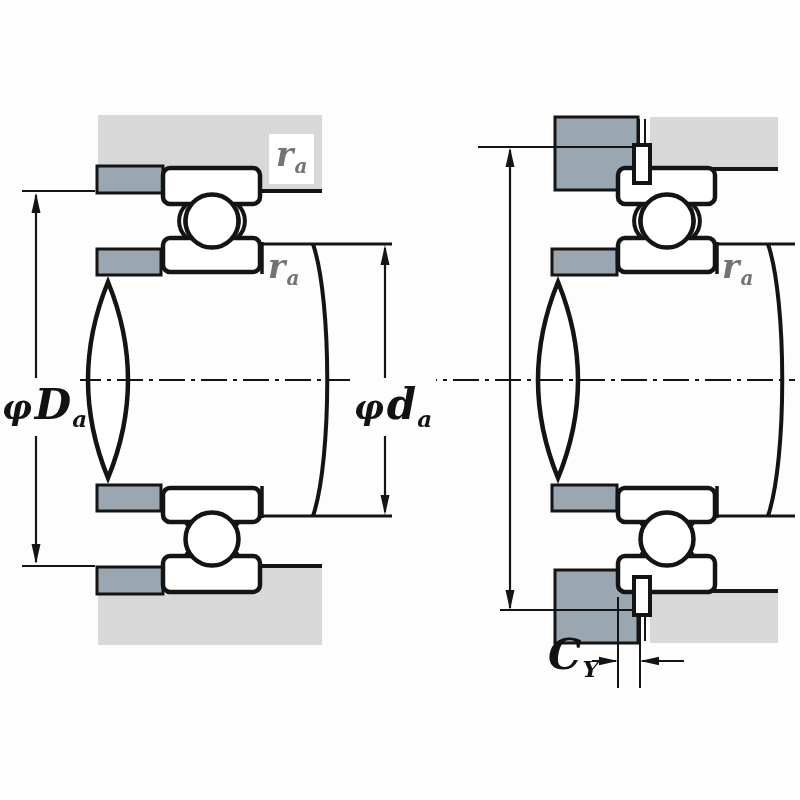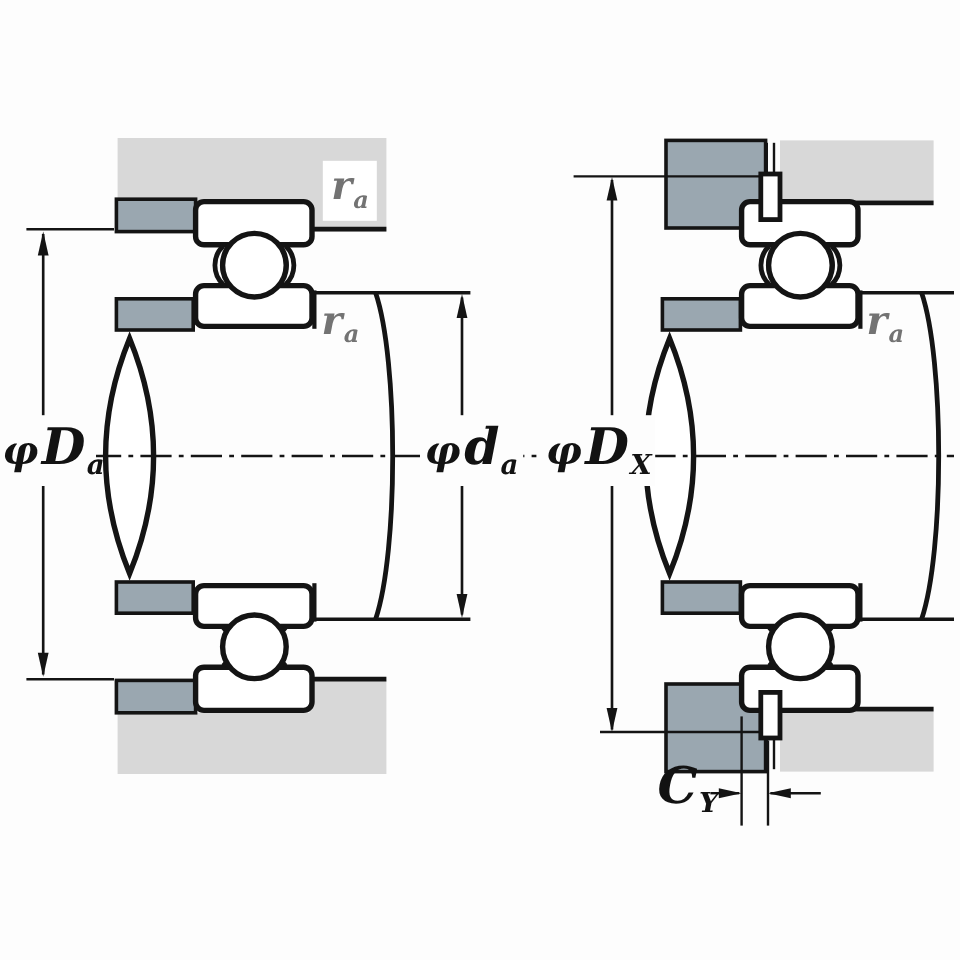--- a/index.html
+++ b/index.html
@@ -6,21 +6,21 @@
   .canvas{
     position:relative;width:800px;height:800px;overflow:hidden;
     background:var(--background,#fdfdfd);
     font-family:"DejaVu Serif", serif;
   }
   svg{position:absolute;left:0;top:0;}
   .dim-label{
     position:absolute;font-style:italic;font-weight:bold;color:#121212;
     white-space:nowrap;line-height:1;z-index:5;text-align:center;
   }
-  .masked{background:var(--background,#fdfdfd);padding:6px 2px;}
+  .masked{background:var(--background,#fdfdfd);padding:6px 2px;margin-top:32px;}
   .phi{font-size:33px;padding-right:3px;}
   .big{font-size:42px;}
   .sb{font-size:23px;font-weight:bold;font-style:italic;vertical-align:-8px;margin-left:1px;}
   .fillet{position:absolute;font-style:italic;font-weight:bold;color:#737373;
     font-size:33px;line-height:1;z-index:5;white-space:nowrap;}
   .fillet .sb{font-size:20px;vertical-align:-7px;}
   .boxed{background:#ffffff;padding:4px 7px 8px 7px;}
 </style>
 </head>
 <body>
@@ -158,17 +158,16 @@
 <span class="fillet boxed" style="left:269px;top:134px;"><span>r</span><span class="sb">a</span></span>
 
 <span class="fillet" style="left:268px;top:250px;"><span>r</span><span class="sb">a</span></span>
 
 <span class="fillet" style="left:722px;top:250px;"><span>r</span><span class="sb">a</span></span>
 
 <span class="dim-label masked" style="left:0px;top:346px;width:76px;"><span class="phi">φ</span><span class="big">D</span><span class="sb">a</span></span>
 
 <span class="dim-label masked" style="left:350px;top:346px;width:82px;"><span class="phi">φ</span><span class="big">d</span><span class="sb">a</span></span>
 
-<span class="dim-label masked" style="left:452px;top:346px;width:90px;"><span class="phi">φ</span><span class="big">D</span><span class="sb">X</span></span>
 
 <span class="dim-label" style="left:548px;top:634px;"><span class="big">C</span><span class="sb">Y</span></span>
 
 </div>
 
 </body></html>

